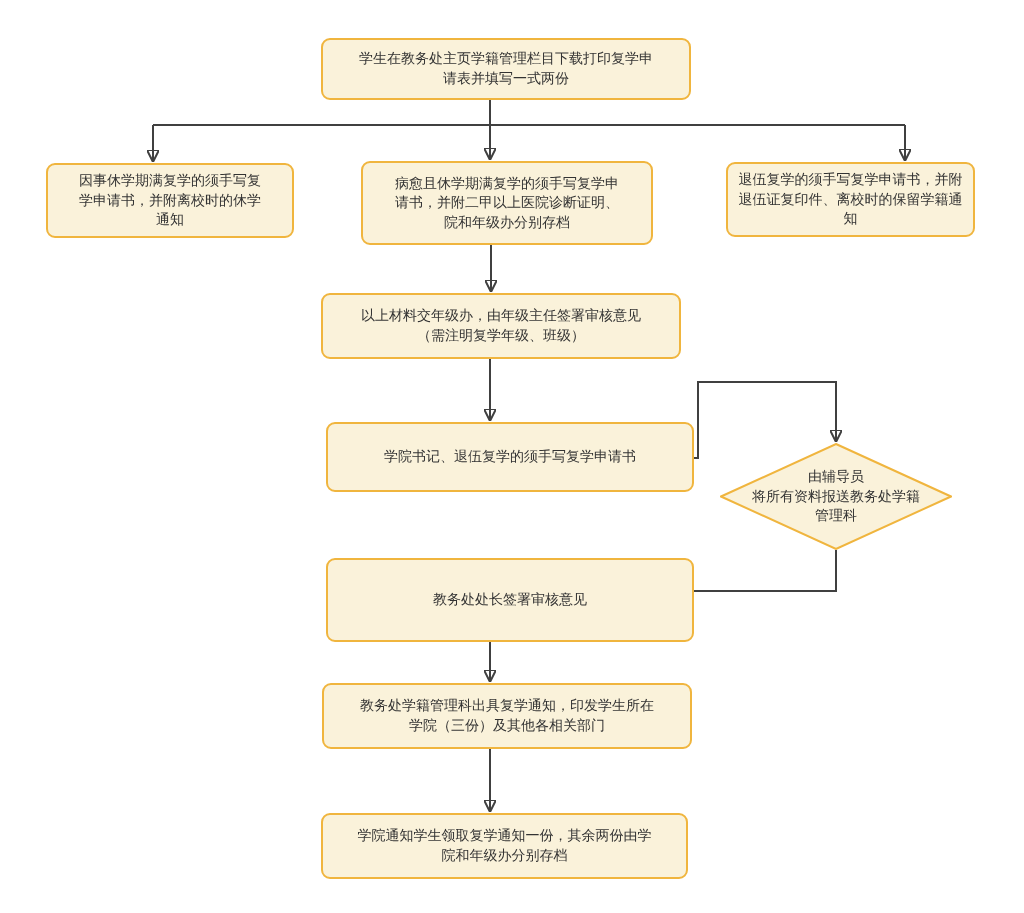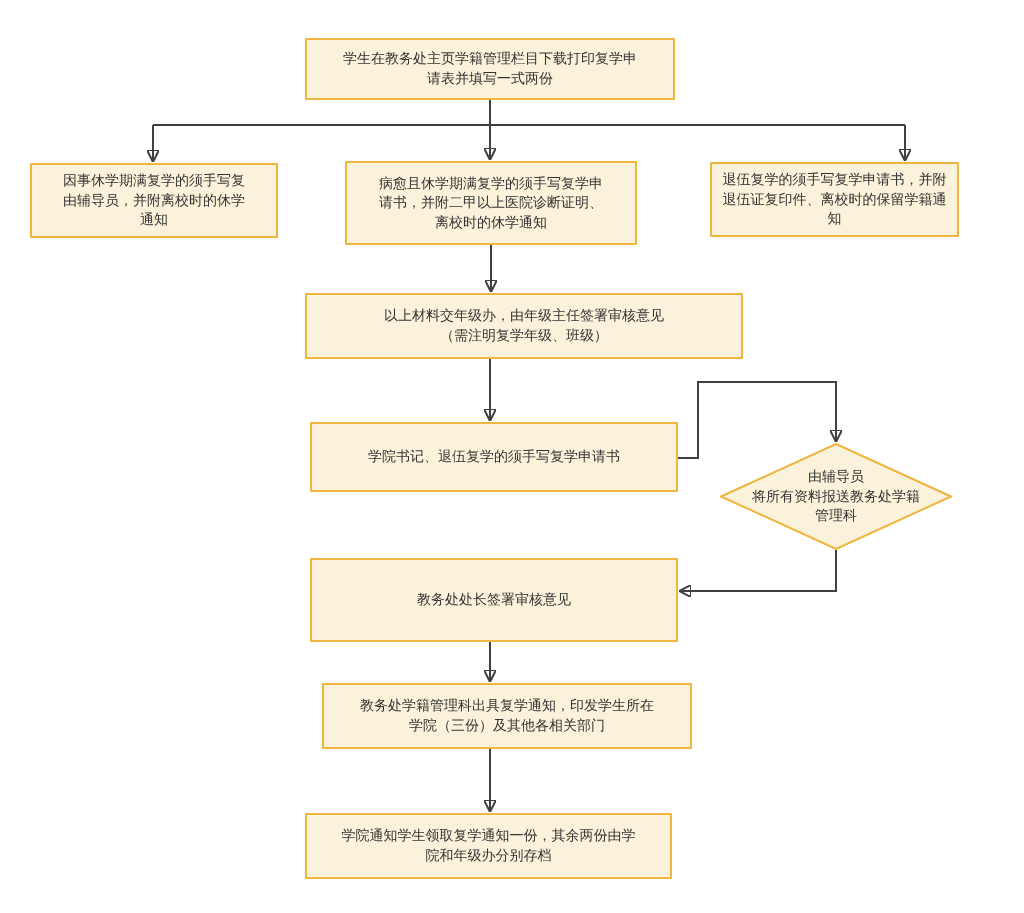--- a/index.html
+++ b/index.html
@@ -26,21 +26,22 @@
     position: absolute;
     z-index: 1;
     display: flex;
     align-items: center;
     justify-content: center;
     box-sizing: border-box;
   }
   .node.box {
     background: var(--node-fill, #faf2da);
     border: 2px solid var(--node-border, #f0b53e);
-    border-radius: 1px;
+    border-radius: 9px;
+    margin-left: 16px;
   }
   .node-text {
     white-space: pre-line;
     text-align: center;
     font-size: 14px;
     line-height: 1.4;
     color: var(--text, #333333);
     padding: 0 6px;
   }
   .node.diamond { background: transparent; border: none; }
@@ -79,37 +80,37 @@
     <path d="M 490 749 L 490 811" marker-end="url(#arrow)"></path>
   </svg>
 
   <div class="node box" style="left:305px; top:38px; width:370px; height:62px;">
     <div class="node-text">学生在教务处主页学籍管理栏目下载打印复学申
 请表并填写一式两份</div>
   </div>
 
   <div class="node box" style="left:30px; top:163px; width:248px; height:75px;">
     <div class="node-text">因事休学期满复学的须手写复
-由辅导员，并附离校时的休学
+学申请书，并附离校时的休学
 通知</div>
   </div>
 
   <div class="node box" style="left:345px; top:161px; width:292px; height:84px;">
     <div class="node-text">病愈且休学期满复学的须手写复学申
 请书，并附二甲以上医院诊断证明、
-离校时的休学通知</div>
+院和年级办分别存档</div>
   </div>
 
   <div class="node box" style="left:710px; top:162px; width:249px; height:75px;">
     <div class="node-text">退伍复学的须手写复学申请书，并附
 退伍证复印件、离校时的保留学籍通
 知</div>
   </div>
 
-  <div class="node box" style="left:305px; top:293px; width:438px; height:66px;">
+  <div class="node box" style="left:305px; top:293px; width:360px; height:66px;">
     <div class="node-text">以上材料交年级办，由年级主任签署审核意见
 （需注明复学年级、班级）</div>
   </div>
 
   <div class="node box" style="left:310px; top:422px; width:368px; height:70px;">
     <div class="node-text">学院书记、退伍复学的须手写复学申请书</div>
   </div>
 
   <div class="node diamond" style="left:720px; top:443px; width:232px; height:107px;font-family:Liberation Serif, serif;">
     <svg class="diamond-shape" viewBox="0 0 232 107" preserveAspectRatio="none" xmlns="http://www.w3.org/2000/svg">
@@ -117,21 +118,21 @@
     </svg>
     <div class="node-text">由辅导员
 将所有资料报送教务处学籍
 管理科</div>
   </div>
 
   <div class="node box" style="left:310px; top:558px; width:368px; height:84px;">
     <div class="node-text">教务处处长签署审核意见</div>
   </div>
 
-  <div class="node box" style="left:322px; top:683px; width:370px; height:66px;">
+  <div class="node box" style="left:306px; top:683px; width:370px; height:66px;">
     <div class="node-text">教务处学籍管理科出具复学通知，印发学生所在
 学院（三份）及其他各相关部门</div>
   </div>
 
   <div class="node box" style="left:305px; top:813px; width:367px; height:66px;">
     <div class="node-text">学院通知学生领取复学通知一份，其余两份由学
 院和年级办分别存档</div>
   </div>
 
 </div>

